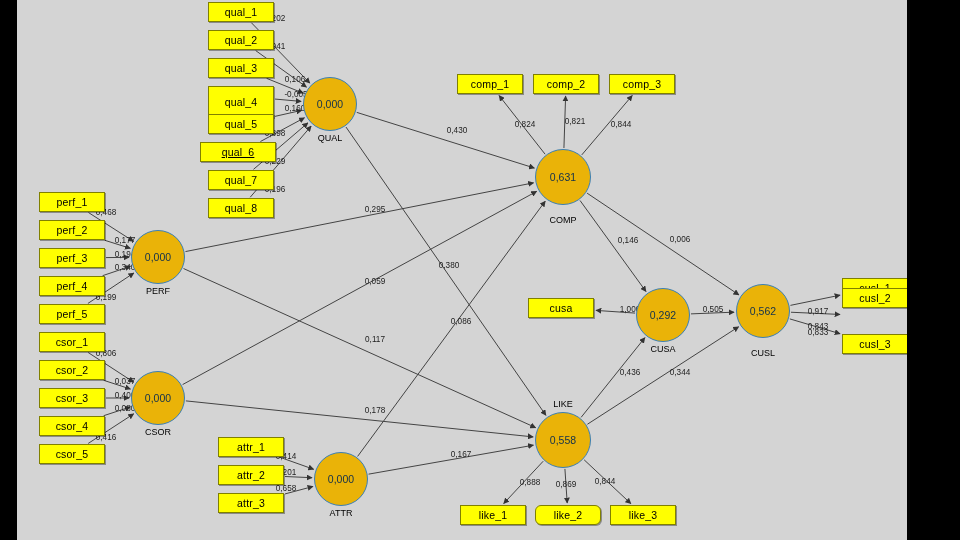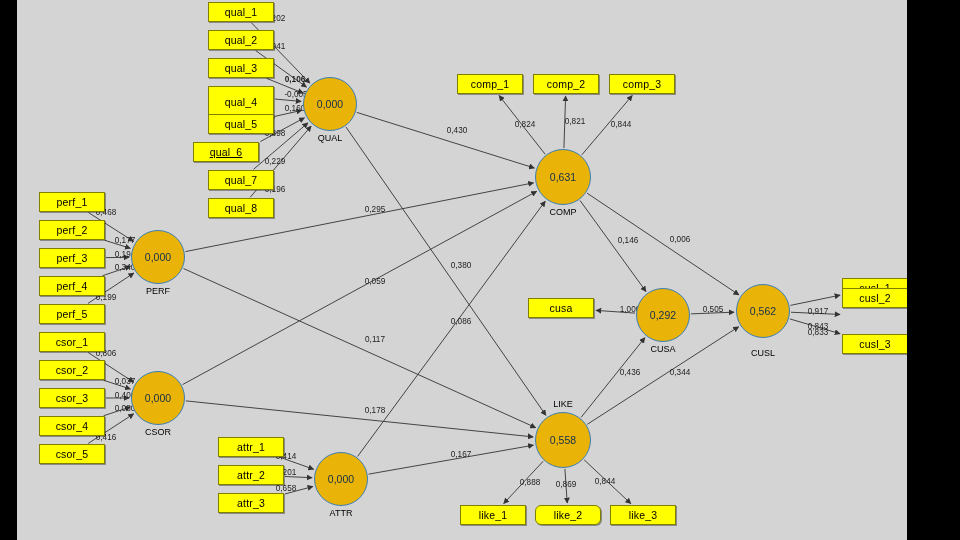--- a/index.html
+++ b/index.html
@@ -127,21 +127,21 @@
           <line x1="563.016482203289" y1="200.48274544053885" x2="628.983517796711" y2="291.51725455946115" marker-end="url(#arrow)"></line>
           <line x1="570.092329361158" y1="193.1418606719759" x2="721.907670638842" y2="294.8581393280241" marker-end="url(#arrow)"></line>
           <line x1="564.1161563790783" y1="417.3548045261521" x2="627.8838436209217" y2="337.6451954738479" marker-end="url(#arrow)"></line>
           <line x1="570.3703932644928" y1="424.28109634440216" x2="721.6296067355072" y2="326.71890365559784" marker-end="url(#arrow)"></line>
           <line x1="673.9776268442101" y1="313.8808949262316" x2="717.0231721970681" y2="312.15907311211726" marker-end="url(#arrow)"></line>
         </g>
     </svg>
     <div id="labels-layer">
         <div class="edge-label" style="left: 258px; top: 18px;">0,202</div>
         <div class="edge-label" style="left: 258px; top: 46px;">0,041</div>
-        <div class="edge-label" style="left: 278px; top: 79px; font-weight: bold;">0,106</div>
+        <div class="edge-label" style="left: 278px; top: 79px;">0,106</div>
         <div class="edge-label" style="left: 279px; top: 94px;">-0,005</div>
         <div class="edge-label" style="left: 278px; top: 108px;">0,160</div>
         <div class="edge-label" style="left: 258px; top: 133px;">0,898</div>
         <div class="edge-label" style="left: 258px; top: 161px;">0,229</div>
         <div class="edge-label" style="left: 258px; top: 189px;">0,196</div>
         <div class="edge-label" style="left: 89px; top: 212px;">0,468</div>
         <div class="edge-label" style="left: 108px; top: 240px;">0,177</div>
         <div class="edge-label" style="left: 108px; top: 254px;">0,194</div>
         <div class="edge-label" style="left: 108px; top: 267px;">0,340</div>
         <div class="edge-label" style="left: 89px; top: 297px;">0,199</div>
@@ -160,21 +160,21 @@
         <div class="edge-label" style="left: 513px; top: 482px;">0,888</div>
         <div class="edge-label" style="left: 549px; top: 484px;">0,869</div>
         <div class="edge-label" style="left: 588px; top: 481px;">0,844</div>
         <div class="edge-label" style="left: 801px; top: 304px; margin-top: 28px;">0,833</div>
         <div class="edge-label" style="left: 801px; top: 311px;">0,917</div>
         <div class="edge-label" style="left: 801px; top: 326px;">0,843</div>
         <div class="edge-label" style="left: 440px; top: 130px;">0,430</div>
         <div class="edge-label" style="left: 358px; top: 209px;">0,295</div>
         <div class="edge-label" style="left: 358px; top: 281px;">0,059</div>
         <div class="edge-label" style="left: 358px; top: 339px;">0,117</div>
-        <div class="edge-label" style="left: 444px; top: 265px;">0,380</div>
+        <div class="edge-label" style="left: 432px; top: 265px;">0,380</div>
         <div class="edge-label" style="left: 444px; top: 321px;">0,086</div>
         <div class="edge-label" style="left: 358px; top: 410px;">0,178</div>
         <div class="edge-label" style="left: 444px; top: 454px;">0,167</div>
         <div class="edge-label" style="left: 611px; top: 240px;">0,146</div>
         <div class="edge-label" style="left: 663px; top: 239px;">0,006</div>
         <div class="edge-label" style="left: 613px; top: 372px;">0,436</div>
         <div class="edge-label" style="left: 663px; top: 372px;">0,344</div>
         <div class="edge-label" style="left: 696px; top: 309px;">0,505</div>
       </div>
     <div id="nodes-layer">
@@ -186,21 +186,21 @@
         </div>
         <div class="node-box" style="left: 191px; top: 58px; width: 66px; height: 20px;">
           <span>qual_3</span>
         </div>
         <div class="node-box" style="left: 191px; top: 86px; width: 66px; height: 32px;">
           <span>qual_4</span>
         </div>
         <div class="node-box" style="left: 191px; top: 114px; width: 66px; height: 20px;">
           <span>qual_5</span>
         </div>
-        <div class="node-box" style="left: 176px; top: 142px; width: 66px; height: 20px; text-decoration: underline;">
+        <div class="node-box" style="left: 183px; top: 142px; width: 76px; height: 20px; text-decoration: underline;">
           <span>qual_6</span>
         </div>
         <div class="node-box" style="left: 191px; top: 170px; width: 66px; height: 20px;">
           <span>qual_7</span>
         </div>
         <div class="node-box" style="left: 191px; top: 198px; width: 66px; height: 20px;">
           <span>qual_8</span>
         </div>
         <div class="node-box" style="left: 22px; top: 192px; width: 66px; height: 20px;">
           <span>perf_1</span>
@@ -283,21 +283,21 @@
           <span>0,000</span>
         </div>
         <div class="construct-label" style="left: 101px; width: 80px; top: 427px;">CSOR</div>
         <div class="construct" style="left: 297px; top: 452px; width: 54px; height: 54px;">
           <span>0,000</span>
         </div>
         <div class="construct-label" style="left: 284px; width: 80px; top: 508px;">ATTR</div>
         <div class="construct" style="left: 518px; top: 149px; width: 56px; height: 56px;">
           <span>0,631</span>
         </div>
-        <div class="construct-label" style="left: 506px; width: 80px; top: 207px;">COMP</div>
+        <div class="construct-label" style="left: 506px; width: 80px; top: 215px;">COMP</div>
         <div class="construct" style="left: 619px; top: 288px; width: 54px; height: 54px;">
           <span>0,292</span>
         </div>
         <div class="construct-label" style="left: 606px; width: 80px; top: 344px;">CUSA</div>
         <div class="construct" style="left: 719px; top: 284px; width: 54px; height: 54px;">
           <span>0,562</span>
         </div>
         <div class="construct-label" style="left: 706px; width: 80px; top: 340px; margin-top: 8px;">CUSL</div>
         <div class="construct" style="left: 518px; top: 412px; width: 56px; height: 56px;">
           <span>0,558</span>

